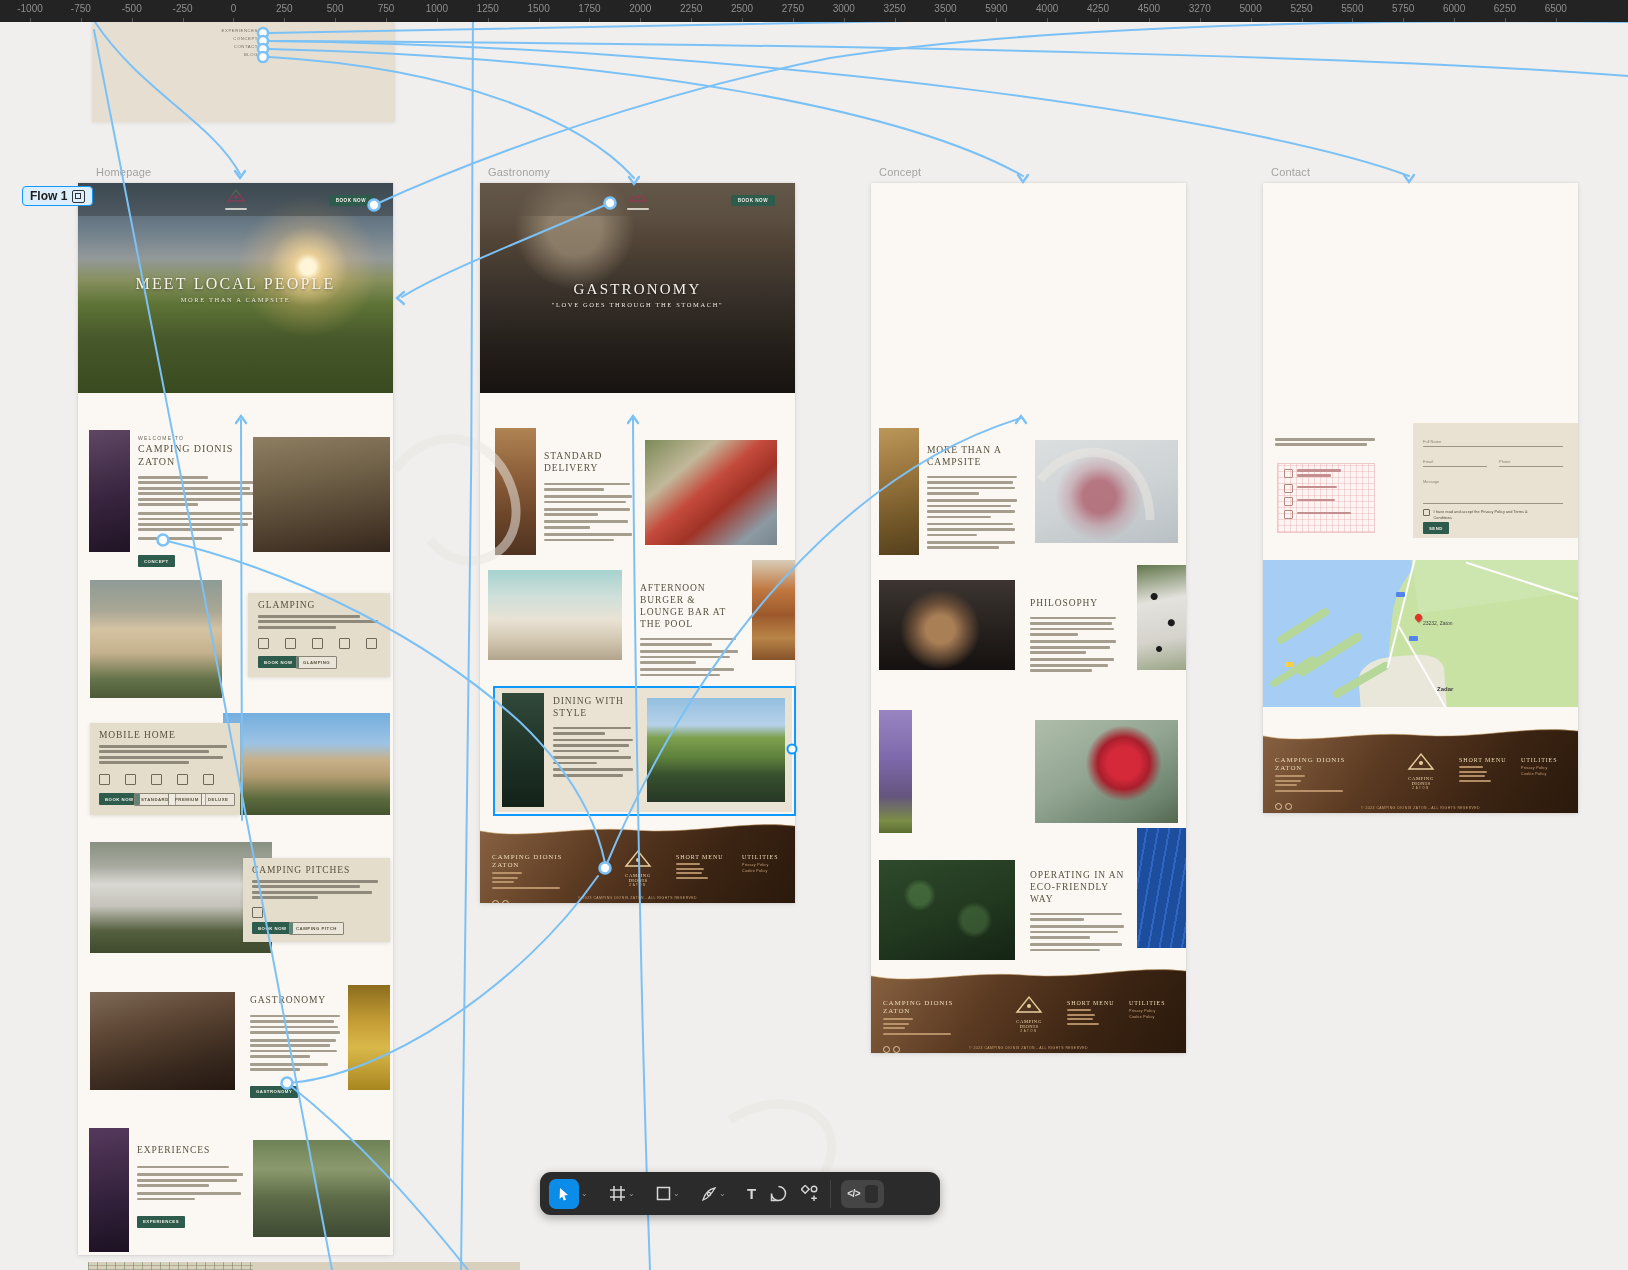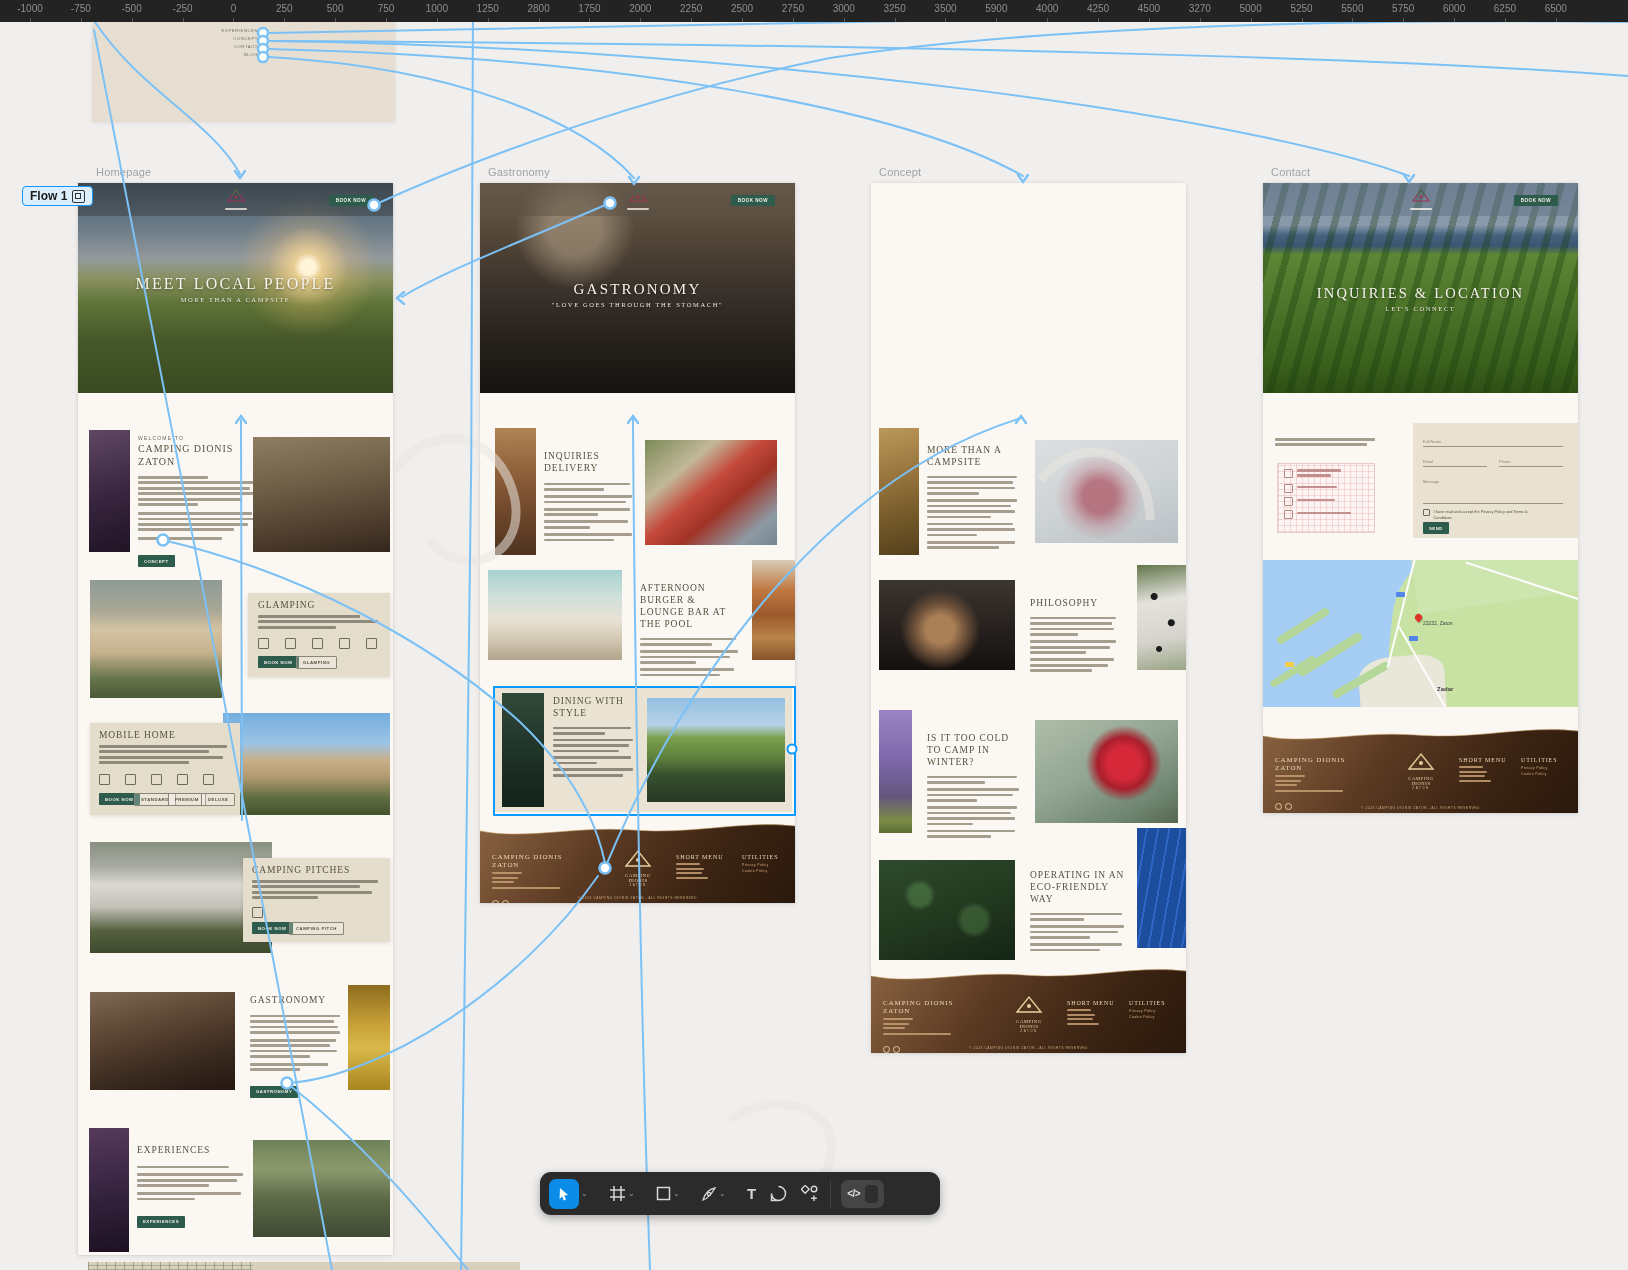--- a/index.html
+++ b/index.html
@@ -120,21 +120,21 @@
         <span class="rlabel" style="left: 284.3px;">250</span>
         <i class="rtick" style="left: 284.3px;"></i>
         <span class="rlabel" style="left: 335.16px;">500</span>
         <i class="rtick" style="left: 335.16px;"></i>
         <span class="rlabel" style="left: 386.02px;">750</span>
         <i class="rtick" style="left: 386.02px;"></i>
         <span class="rlabel" style="left: 436.88px;">1000</span>
         <i class="rtick" style="left: 436.88px;"></i>
         <span class="rlabel" style="left: 487.74px;">1250</span>
         <i class="rtick" style="left: 487.74px;"></i>
-        <span class="rlabel" style="left: 538.6px;">2800</span>
+        <span class="rlabel" style="left: 538.6px;">1500</span>
         <i class="rtick" style="left: 538.6px;"></i>
         <span class="rlabel" style="left: 589.46px;">1750</span>
         <i class="rtick" style="left: 589.46px;"></i>
         <span class="rlabel" style="left: 640.32px;">2000</span>
         <i class="rtick" style="left: 640.32px;"></i>
         <span class="rlabel" style="left: 691.18px;">2250</span>
         <i class="rtick" style="left: 691.18px;"></i>
         <span class="rlabel" style="left: 742.04px;">2500</span>
         <i class="rtick" style="left: 742.04px;"></i>
         <span class="rlabel" style="left: 792.9px;">2750</span>
@@ -313,21 +313,21 @@
           </svg>
         <div style="width:22px;height:2px;background:rgba(250,245,235,.75);margin:1px auto 0;border-radius:1px"></div>
       </div>
       <a class="booknow">BOOK NOW</a>
       <div class="hero-title" style="top:98px;font-size:15px">GASTRONOMY</div>
       <div class="hero-sub" style="top:118px">"LOVE GOES THROUGH THE STOMACH"</div>
     </div>
 
     <div class="img" style="left:15px;top:245px;width:41px;height:127px;background:linear-gradient(180deg,#b08353 0%,#8a5c38 40%,#6b4529 70%,#4f3320 100%), radial-gradient(circle at 40% 35%, #efe6d6 0 6px, transparent 7px)"></div>
     <div class="abs" style="left:64px;top:268px;width:90px">
-      <div class="sec-h">INQUIRIES DELIVERY</div>
+      <div class="sec-h">STANDARD DELIVERY</div>
       <div style="height:8px"></div>
       <div class="tl" style="width:86px"></div>
         <div class="tl" style="width:60px;margin-bottom:4.5px"></div>
       <div class="tl" style="width:88px"></div>
         <div class="tl" style="width:82px;margin-bottom:4.5px"></div>
       <div class="tl" style="width:86px"></div>
         <div class="tl" style="width:54px;margin-bottom:4.5px"></div>
       <div class="tl" style="width:84px"></div>
         <div class="tl" style="width:46px;margin-bottom:4.5px"></div>
       <div class="tl" style="width:88px"></div>
@@ -439,35 +439,20 @@
       <div class="tl" style="width:86px"></div>
         <div class="tl" style="width:80px"></div>
       <div class="tl" style="width:56px;margin-bottom:4.5px"></div>
       <div class="tl" style="width:84px"></div>
         <div class="tl" style="width:78px"></div>
         <div class="tl" style="width:62px"></div>
     </div>
     <div class="img" style="left:266px;top:382px;width:49px;height:105px;background:radial-gradient(circle at 35% 30%, #1c1c1c 0 3px, transparent 4px), radial-gradient(circle at 70% 55%, #1c1c1c 0 3px, transparent 4px), radial-gradient(circle at 45% 80%, #1c1c1c 0 2.5px, transparent 3.5px), linear-gradient(170deg,#61764a 0%,#e4e2dd 35%,#d5d3cc 70%,#9aa586 100%)"></div>
 
     <div class="img" style="left:8px;top:527px;width:33px;height:123px;background:linear-gradient(180deg,#9a85c2 0%,#7d68ab 40%,#65557f 70%,#7b8d46 90%,#5d6e33 100%)"></div>
-    <div class="abs" style="left:56px;top:550px;width:94px">
-      <div class="sec-h" style="width:94px">IS IT TOO COLD TO CAMP IN WINTER?</div>
-      <div style="height:7px"></div>
-      <div class="tl" style="width:90px"></div>
-        <div class="tl" style="width:58px;margin-bottom:4.5px"></div>
-      <div class="tl" style="width:92px"></div>
-        <div class="tl" style="width:86px"></div>
-      <div class="tl" style="width:50px;margin-bottom:4.5px"></div>
-      <div class="tl" style="width:90px"></div>
-        <div class="tl" style="width:84px"></div>
-      <div class="tl" style="width:88px"></div>
-        <div class="tl" style="width:46px;margin-bottom:4.5px"></div>
-      <div class="tl" style="width:88px"></div>
-        <div class="tl" style="width:64px"></div>
-    </div>
     <div class="img" style="left:164px;top:537px;width:143px;height:103px;background:radial-gradient(circle at 62% 42%, #d5293a 0 16px, #a81f2c 26px, transparent 38px), linear-gradient(150deg,#aebdaa 0%,#93a693 45%,#6f8570 80%,#55684f 100%)"></div>
 
     <div class="img" style="left:8px;top:677px;width:136px;height:100px;background:radial-gradient(circle at 30% 35%, rgba(90,140,80,.5) 0 10px, transparent 16px), radial-gradient(circle at 70% 60%, rgba(90,140,80,.4) 0 12px, transparent 18px), linear-gradient(160deg,#2e4a2c 0%,#22381f 55%,#142415 100%)"></div>
     <div class="abs" style="left:159px;top:687px;width:96px">
       <div class="sec-h" style="width:96px">OPERATING IN AN ECO-FRIENDLY WAY</div>
       <div style="height:7px"></div>
       <div class="tl" style="width:92px"></div>
         <div class="tl" style="width:54px;margin-bottom:4.5px"></div>
       <div class="tl" style="width:94px"></div>
         <div class="tl" style="width:88px"></div>
@@ -509,36 +494,20 @@
         <div class="fhead">UTILITIES</div>
         <div class="flink">Privacy Policy</div>
         <div class="flink">Cookie Policy</div>
       </div>
       <div class="fcopy" style="bottom:3px">© 2023 CAMPING DIONIS ZATON - ALL RIGHTS RESERVED</div>
     </div>
   </div>
 
   <div class="frame-label" style="left:1271px;top:166px">Contact</div>
   <div class="frame" style="left:1263px;top:183px;width:315px;height:630px">
-    <div class="hero" style="background:
-        repeating-linear-gradient(105deg, rgba(18,58,10,.32) 0 7px, transparent 7px 19px),
-        linear-gradient(180deg,#7d8ea1 0%,#8b9aab 20%,#44617e 25%,#3a5671 30%,#5d8636 34%,#4c7329 60%,#3b611d 85%,#2f4f16 100%);">
-      <div class="navbar" style="background:rgba(96,112,134,.45)"></div>
-      <div class="nav-logo">
-        <svg width="20" height="15" viewBox="0 0 20 15">
-            <path d="M2,13 L10,2 L18,13 Z" fill="none" stroke="#9b3553" stroke-width="1.2"></path>
-            <path d="M6,7 L10,2 L14,7" fill="none" stroke="#3f6f4e" stroke-width="1.2"></path>
-            <circle cx="10" cy="9" r="1.6" fill="#9b3553"></circle>
-          </svg>
-        <div style="width:22px;height:2px;background:rgba(250,245,235,.8);margin:1px auto 0;border-radius:1px"></div>
-      </div>
-      <a class="booknow">BOOK NOW</a>
-      <div class="hero-title" style="top:102px;font-size:14.5px">INQUIRIES &amp; LOCATION</div>
-      <div class="hero-sub" style="top:122px">LET'S CONNECT</div>
-    </div>
 
     <div class="abs" style="left:12px;top:255px;width:105px">
       <div class="tl" style="width:100px"></div>
         <div class="tl" style="width:92px"></div>
     </div>
     <div class="pinkcard" style="left:14px;top:280px;width:84px;height:58px;padding:5px 6px">
       <div style="display:flex;gap:4px;align-items:flex-start;margin-bottom:4px">
           <span class="pic"></span>
           <span style="flex:1">
             <span class="tl p" style="width:44px;display:block"></span>

